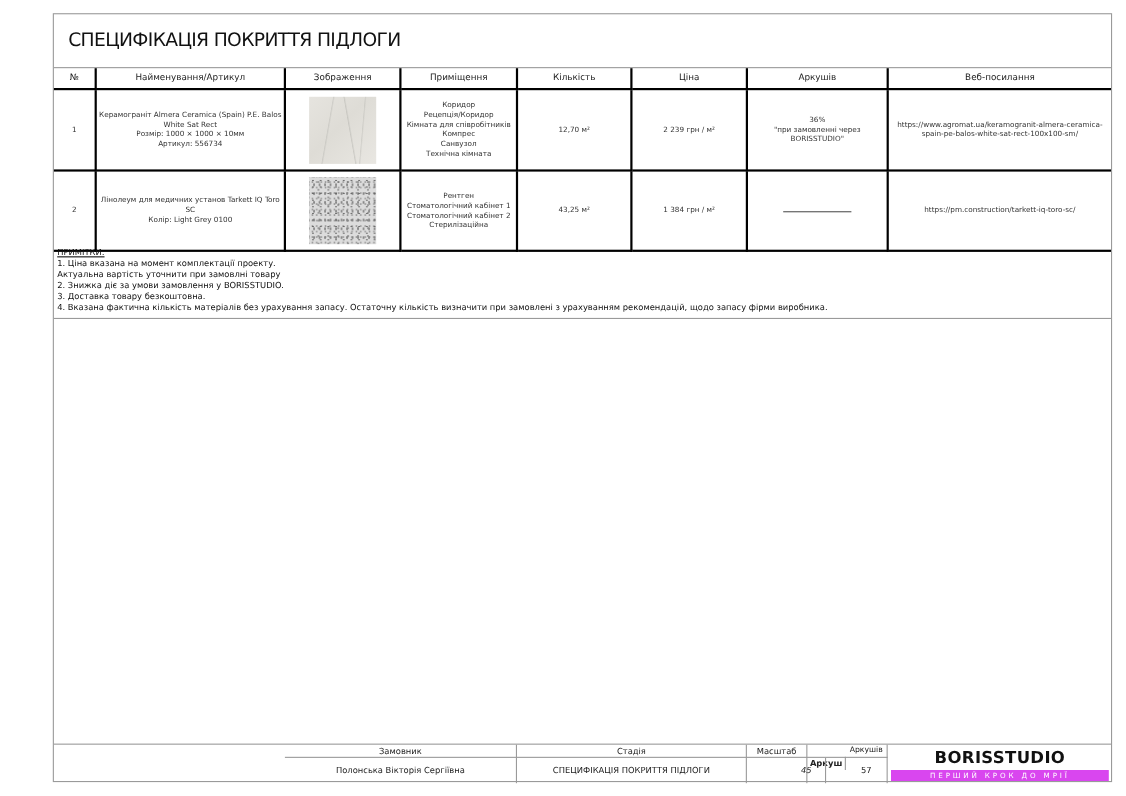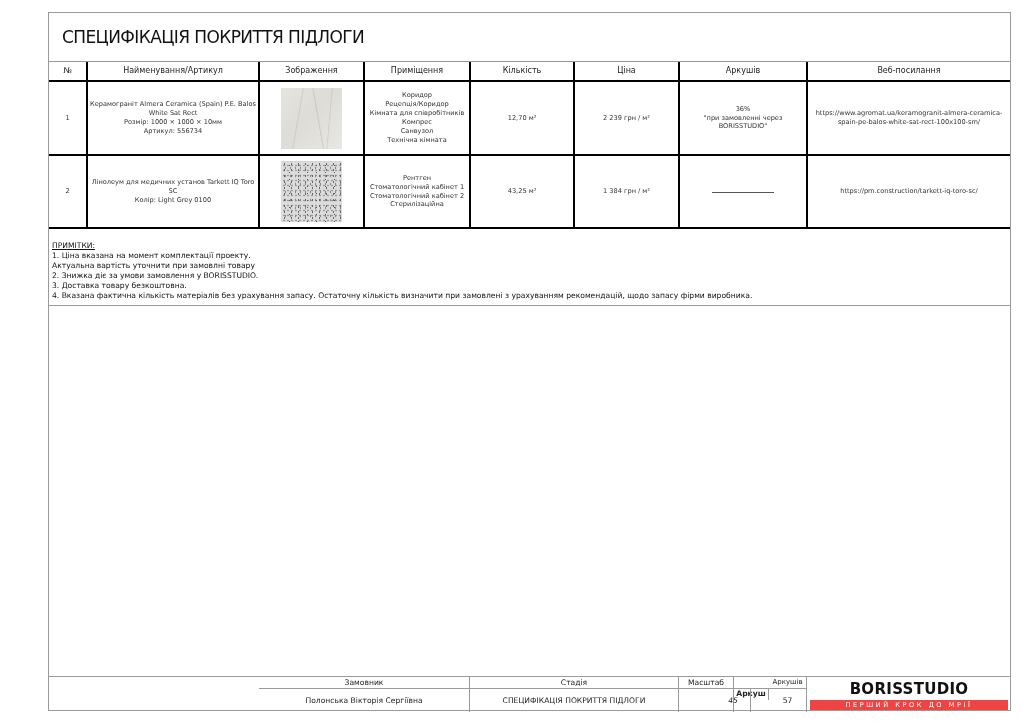--- a/index.html
+++ b/index.html
@@ -34,30 +34,30 @@
     background-image:
       radial-gradient(#666 0.7px, transparent 1px),
       radial-gradient(#888 0.6px, transparent 1px),
       radial-gradient(#555 0.5px, transparent 0.9px),
       radial-gradient(#999 0.6px, transparent 1px);
     background-size: 7px 6px, 5px 8px, 9px 7px, 4px 5px;
     background-position: 0 0, 2px 3px, 4px 1px, 1px 2px;
   }
   .dash { display: inline-block; width: 62px; border-top: 1px solid #555; }
 
-  .notes { position: absolute; left: 0; top: 215px; width: 961px; height: 78px; border-bottom: 1px solid #9a9a9a; padding: 13px 3px; font-size: 7.6px; line-height: 1.33; color: #111; }
+  .notes { position: absolute; left: 0; top: 199px; width: 961px; height: 78px; border-bottom: 1px solid #9a9a9a; padding: 13px 3px; font-size: 7.6px; line-height: 1.33; color: #111; }
   .notes .heading { text-decoration: underline; display: block; }
 
   .titleblock { position: absolute; left: 0; top: 663px; width: 961px; height: 35px; border-top: 1px solid #9a9a9a; }
   .tb-cell { position: absolute; border-right: 1px solid #9a9a9a; display: flex; align-items: center; justify-content: center; text-align: center; font-size: 7.6px; color: #222; line-height: 1.3; }
   .tb-hline { position: absolute; border-top: 1px solid #9a9a9a; }
 
   .logo { position: absolute; left: 759px; top: 1px; width: 202px; height: 33px; }
   .logo .brand { position: absolute; left: 0; top: 0; width: 202px; height: 22px; font-family: "DejaVu Sans", sans-serif; font-weight: bold; font-size: 15px; letter-spacing: 0.3px; color: #111; text-align: center; line-height: 22px; }
-  .logo .tagline { position: absolute; left: 2px; top: 22px; width: 198px; height: 10px; background: #ef4444; color: #fff; font-size: 6.5px; letter-spacing: 2.6px; text-align: center; line-height: 10px; }
+  .logo .tagline { position: absolute; left: 2px; top: 22px; width: 198px; height: 10px; background: #d946ef; color: #fff; font-size: 6.5px; letter-spacing: 2.6px; text-align: center; line-height: 10px; }
 </style>
 </head>
 <body>
 
 <div class="sheet">
 
   <div class="title-bar">
     <div class="title">СПЕЦИФІКАЦІЯ ПОКРИТТЯ ПІДЛОГИ</div>
   </div>
 

